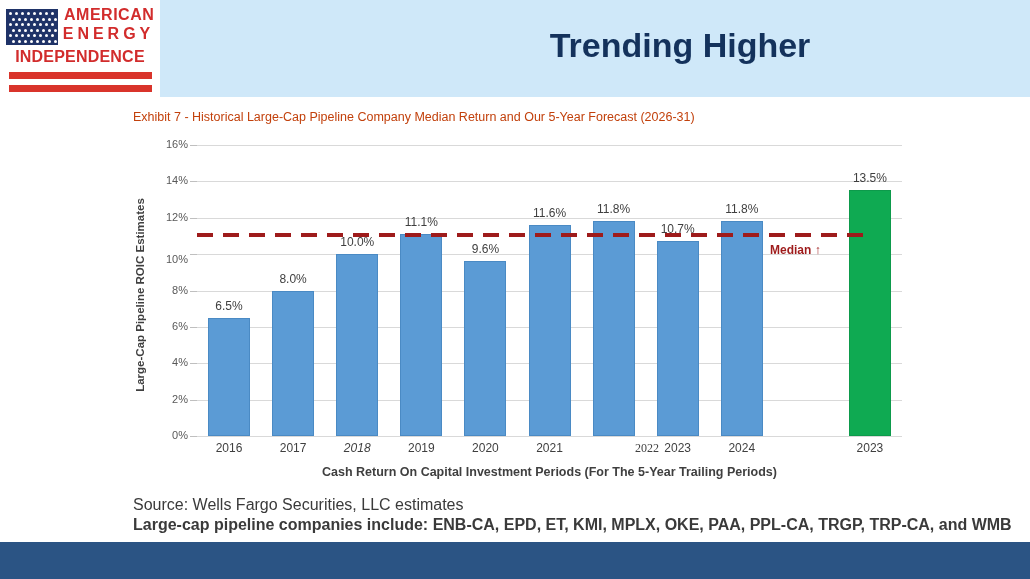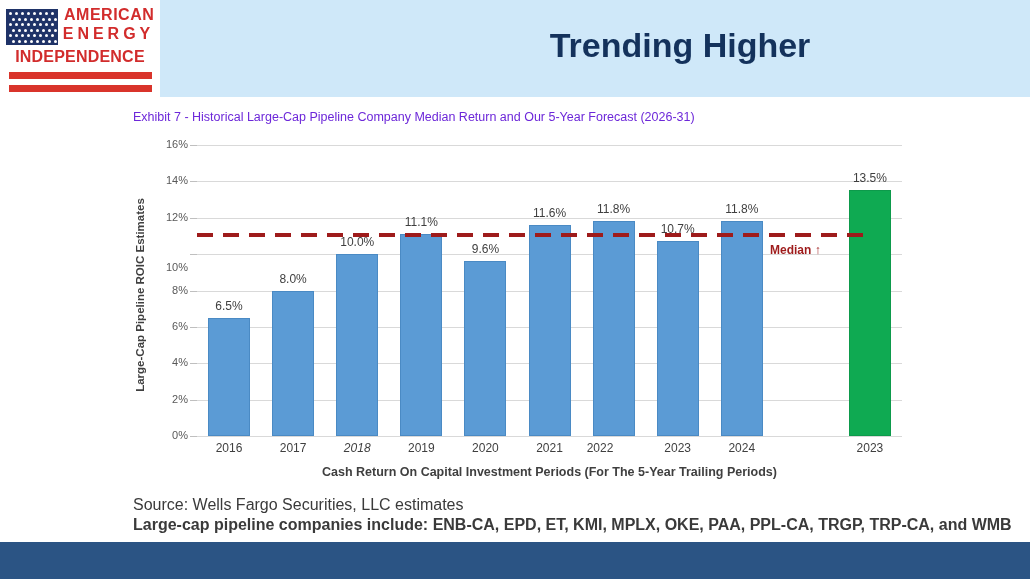--- a/index.html
+++ b/index.html
@@ -18,21 +18,21 @@
   .logo-words .w1{font-size:16px;font-weight:bold;color:#d22c2c;letter-spacing:0.5px;}
   .logo-words .w2{font-size:16px;font-weight:bold;color:#d22c2c;letter-spacing:4px;margin-top:3px;}
   .logo-w3{font-size:16px;font-weight:bold;color:#d22c2c;letter-spacing:0.2px;margin-top:3px;}
   .stripe{width:143px;height:7px;background:#d9342b;margin-top:6px;}
 
   .slide-title{position:absolute;left:380px;top:26px;width:600px;text-align:center;
                font-size:34px;font-weight:bold;color:#14325c;
                font-family:"Liberation Sans",sans-serif;letter-spacing:0px;}
 
   
-  .exhibit-caption{position:absolute;left:133px;top:110px;font-size:12.5px;color:#6d28d9;}
+  .exhibit-caption{position:absolute;left:133px;top:110px;font-size:12.5px;color:#c2410c;}
 
   .chart{position:absolute;left:0;top:0;width:1030px;height:579px;}
 
   .ylabel{position:absolute;left:130px;top:150px;width:20px;height:290px;
           display:flex;align-items:center;justify-content:center;}
   .ylabel span{transform:rotate(-90deg);white-space:nowrap;font-size:11.5px;
                font-weight:bold;color:#3f3f3f;}
 
   .ytick{position:absolute;width:40px;text-align:right;font-size:11px;color:#595959;}
   .gridline{position:absolute;left:197px;width:705px;height:1px;background:#d9d9d9;}
@@ -152,21 +152,21 @@
       <div class="ytick" style="left: 148px; top: 429px;">0%</div>
       <div class="ytickmark" style="top: 399.625px;"></div>
       <div class="ytick" style="left: 148px; top: 392.625px;">2%</div>
       <div class="ytickmark" style="top: 363.25px;"></div>
       <div class="ytick" style="left: 148px; top: 356.25px;">4%</div>
       <div class="ytickmark" style="top: 326.875px;"></div>
       <div class="ytick" style="left: 148px; top: 319.875px;">6%</div>
       <div class="ytickmark" style="top: 290.5px;"></div>
       <div class="ytick" style="left: 148px; top: 283.5px;">8%</div>
       <div class="ytickmark" style="top: 254.125px;"></div>
-      <div class="ytick" style="left: 148px; top: 261px; text-align: right;">10%</div>
+      <div class="ytick" style="left: 148px; top: 253px; text-align: right;">10%</div>
       <div class="ytickmark" style="top: 217.75px;"></div>
       <div class="ytick" style="left: 148px; top: 210.75px;">12%</div>
       <div class="ytickmark" style="top: 181.375px;"></div>
       <div class="ytick" style="left: 148px; top: 174.375px;">14%</div>
       <div class="ytickmark" style="top: 145px;"></div>
       <div class="ytick" style="left: 148px; top: 138px;">16%</div>
     </div>
   <div id="bar-layer">
       <div class="bar blue" style="left: 208.045px; top: 317.781px; height: 118.219px;"></div>
       <div class="barlabel" style="left: 194.045px; top: 298.781px;">6.5%</div>
@@ -189,21 +189,21 @@
       <div class="bar green" style="left: 848.955px; top: 190.469px; height: 245.531px;"></div>
       <div class="barlabel" style="left: 834.955px; top: 171.469px;">13.5%</div>
     </div>
   <div id="xtick-layer">
       <div class="xtick" style="left: 194.045px;">2016</div>
       <div class="xtick" style="left: 258.136px;">2017</div>
       <div class="xtick" style="left: 322.227px; font-style: italic;">2018</div>
       <div class="xtick" style="left: 386.318px;">2019</div>
       <div class="xtick" style="left: 450.409px;">2020</div>
       <div class="xtick" style="left: 514.5px;">2021</div>
-      <div class="xtick" style="left: 565px;">2022</div>
+      <div class="xtick" style="left: 612px; font-family: Liberation Serif, serif;">2022</div>
       <div class="xtick" style="left: 642.682px;">2023</div>
       <div class="xtick" style="left: 706.773px;">2024</div>
       <div class="xtick" style="left: 834.955px;">2023</div>
     </div>
 
   <div class="median-line" style="top: 233.028px;"></div>
   <div class="median-label">Median ↑</div>
 
   <div class="axis-title">Cash Return On Capital Investment Periods (For The 5-Year Trailing Periods)</div>
 

